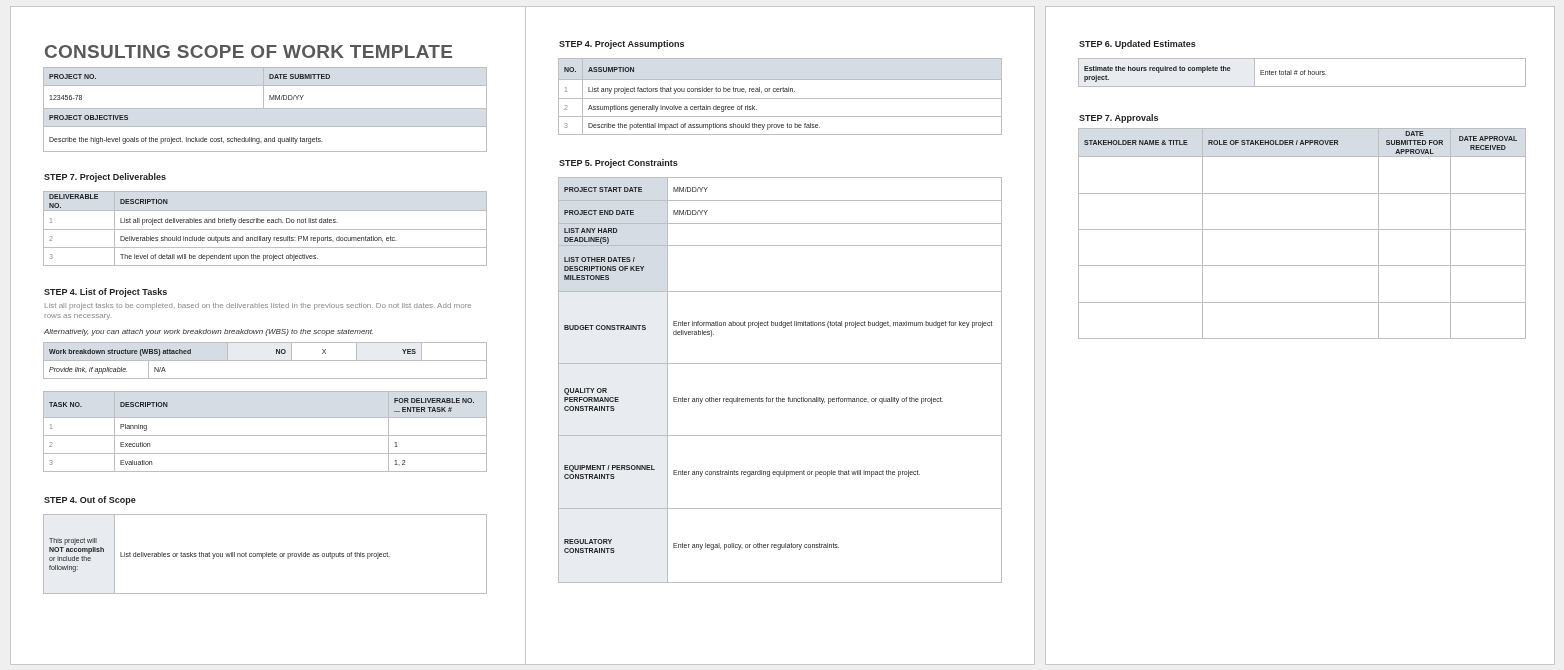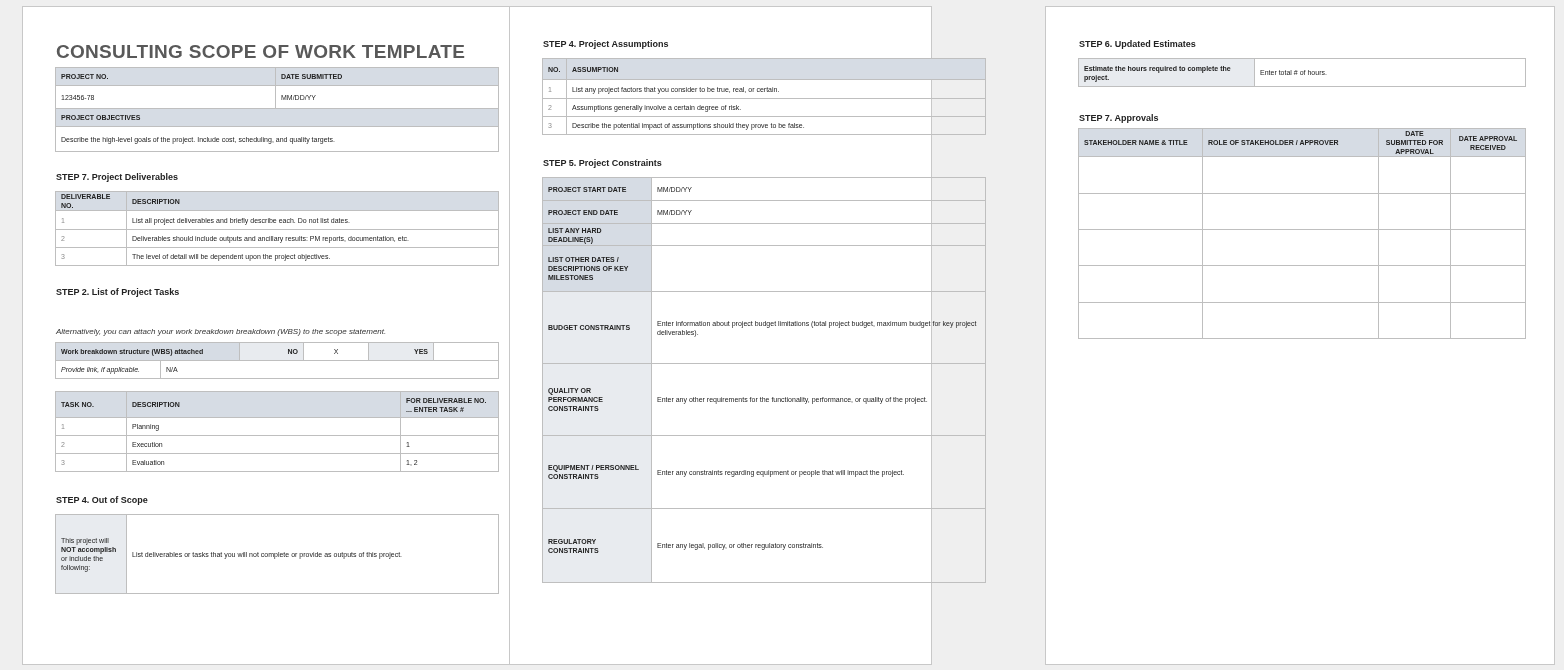--- a/index.html
+++ b/index.html
@@ -2,22 +2,22 @@
 <html><head>
 <meta charset="utf-8">
 <style>
   * { box-sizing: border-box; margin: 0; padding: 0; }
   html, body { width: 1564px; height: 670px; background: #efefef; overflow: hidden; }
   body { position: relative; font-family: "Liberation Sans", sans-serif; color: #222; }
   .page {
     position: absolute; top: 6px; height: 659px; background: #fff;
     border: 1px solid #c8c8c8;
   }
-  #page1 { left: 22px; width: 570px; }
-  #page2 { left: 509px; width: 423px; }
+  #page1 { left: 10px; width: 570px; }
+  #page2 { left: 525px; width: 510px; }
   #page3 { left: 1045px; width: 510px; }
 
   .title {
     position: absolute; left: 33px; top: 34px;
     font-size: 19px; font-weight: bold; color: #595959; letter-spacing: 0.3px;
   }
   .step-title {
     position: absolute; font-size: 9px; font-weight: bold; color: #222;
   }
   .note { position: absolute; font-size: 8px; color: #8c8c8c; line-height: 10px; }
@@ -86,21 +86,22 @@
       <td class="num">2</td>
       <td>Deliverables should include outputs and ancillary results: PM reports, documentation, etc.</td>
     </tr>
     <tr style="height:18px">
       <td class="num">3</td>
       <td>The level of detail will be dependent upon the project objectives.</td>
     </tr>
   </tbody>
     </table>
 
-  <div class="step-title" style="left:33px; top:280px;">STEP 2. List of Project Tasks</div>
+  <div class="step-title" style="left:33px; top:280px;">STEP 4. List of Project Tasks</div>
+  <div class="note" style="left:33px; top:294px; width:430px;">List all project tasks to be completed, based on the deliverables listed in the previous section. Do not list dates. Add more rows as necessary.</div>
   <div class="note-italic" style="left:33px; top:320px;">Alternatively, you can attach your work breakdown breakdown (WBS) to the scope statement.</div>
 
   <table style="left:32px; top:335px; width:443px;">
     <colgroup>
         <col style="width:105px">
         <col style="width:79px">
         <col style="width:64px">
         <col style="width:65px">
         <col style="width:65px">
         <col style="width:65px">

